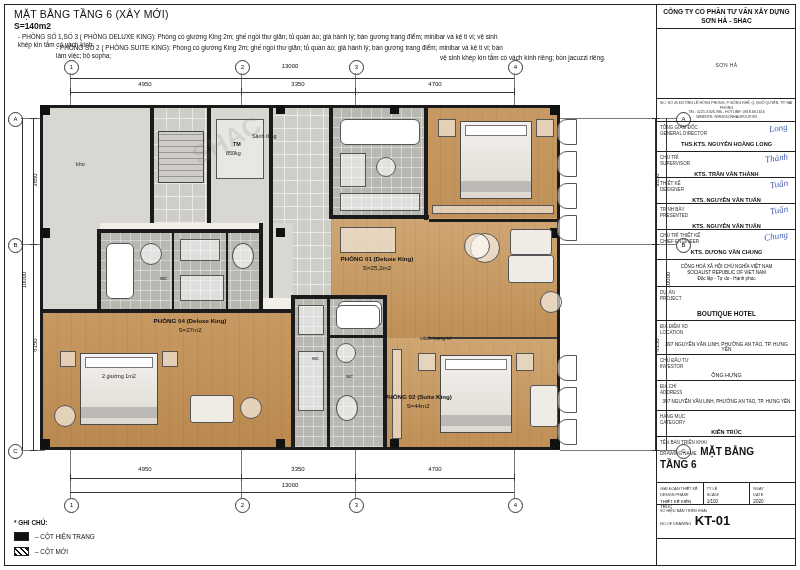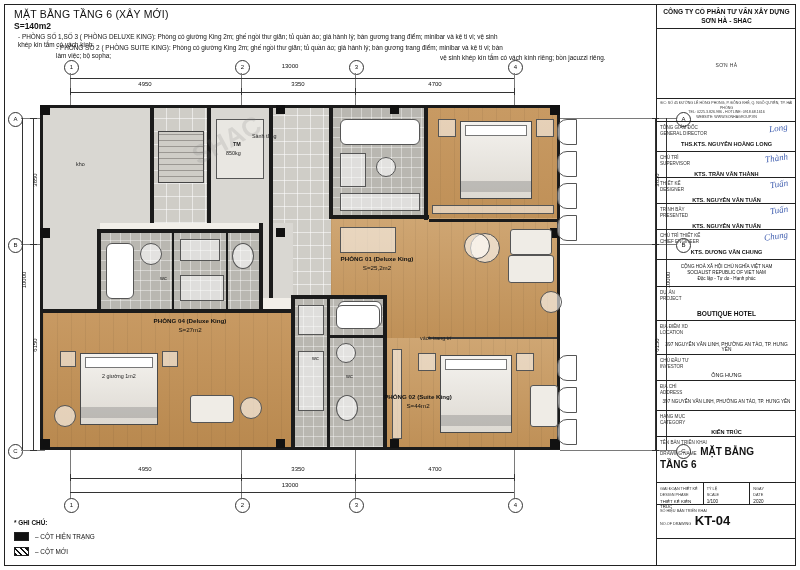--- a/index.html
+++ b/index.html
@@ -396,16 +396,16 @@
       </div>
       <div>
         <span class="lbl" style="white-space:pre-line;font-size:3.8px;">NGÀY
 DATE</span>
         <span style="font-size:4.6px;display:block;margin-top:2px;">2020</span>
       </div>
     </div>
     <div class="tb-row" style="height:34px;">
       <span class="lbl" style="white-space:pre-line;font-size:3.8px;">SỐ HIỆU BẢN TRIỂN KHAI
 NO.OF DRAWING</span>
-      <span class="tb-code" style="padding:2px;">KT-04</span>
+      <span class="tb-code" style="padding:2px;">KT-01</span>
     </div>
   </div>
 </div>
 
 </body></html>

